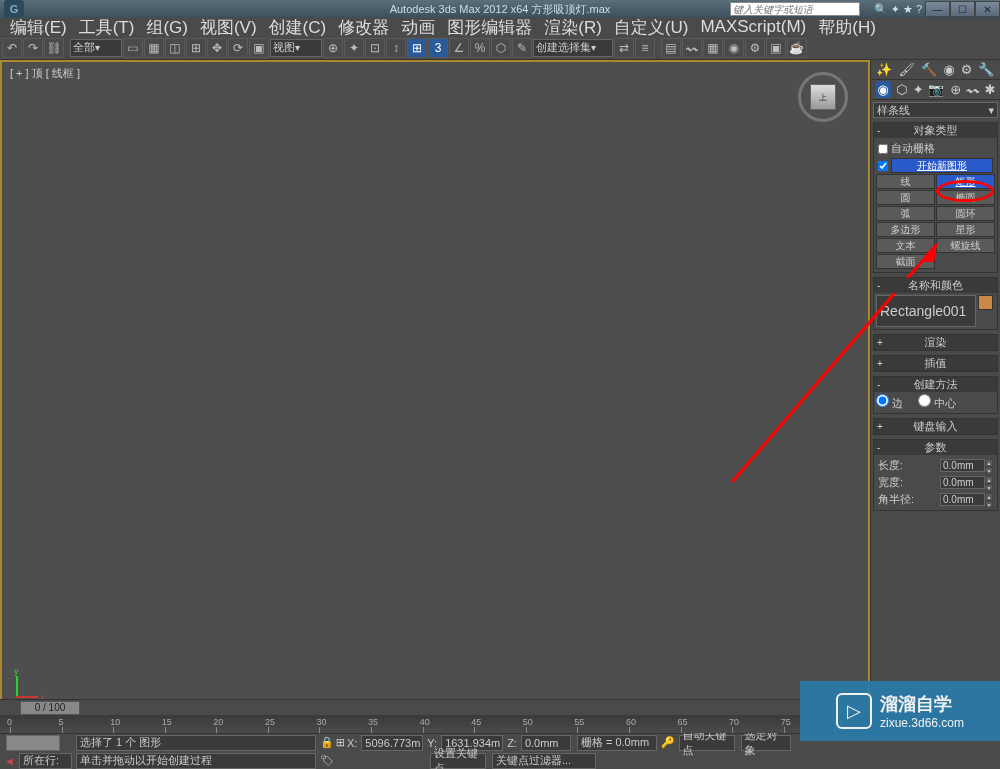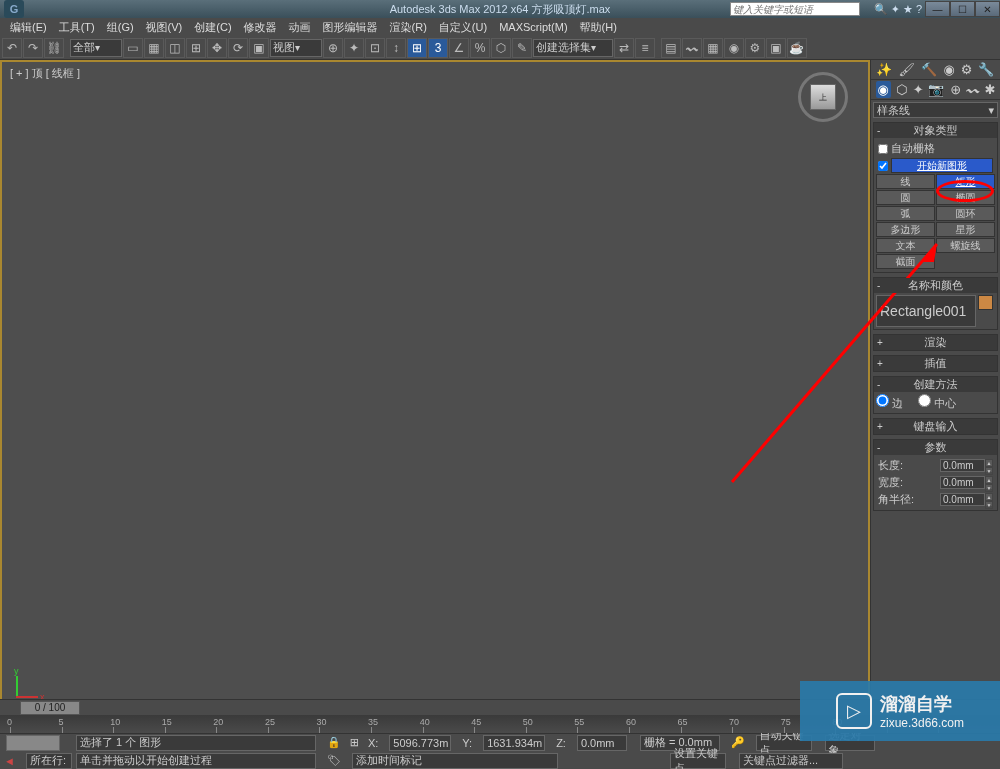--- a/index.html
+++ b/index.html
@@ -10,21 +10,21 @@
 .app-icon { width: 20px; height: 18px; background: #2a4a5a; border-radius: 3px; margin: 0 4px; display: flex; align-items: center; justify-content: center; color: #8ac; font-weight: bold; }
 .title-text { position: absolute; left: 50%; transform: translateX(-50%); color: #cde; font-size: 11px; }
 .search-box { position: absolute; right: 140px; width: 130px; height: 14px; background: #fff; border: 1px solid #888; color: #888; font-style: italic; font-size: 10px; padding: 0 2px; }
 .title-icons { position: absolute; right: 78px; display: flex; gap: 3px; }
 .title-icons span { color: #cde; font-size: 11px; }
 .win-controls { position: absolute; right: 0; display: flex; }
 .win-btn { width: 25px; height: 16px; background: linear-gradient(#7a8a9a, #5a6a7a); border: 1px solid #444; display: flex; align-items: center; justify-content: center; font-size: 10px; color: #222; }
 
 
 .menubar { height: 18px; background: #4a4a4a; display: flex; align-items: center; padding: 0 4px; }
-.menu-item { padding: 2px 6px; color: #ddd; cursor: pointer; font-size: 11px; }
+.menu-item { padding: 2px 6px; color: #ddd; cursor: pointer; font-size: 17px; }
 
 
 .toolbar { height: 24px; background: #4a4a4a; display: flex; align-items: center; padding: 0 2px; border-bottom: 1px solid #333; gap: 1px; }
 .tb-btn { width: 20px; height: 20px; background: #4a4a4a; border: 1px solid #5a5a5a; display: flex; align-items: center; justify-content: center; font-size: 12px; cursor: pointer; color: #bbb; }
 .tb-btn.blue { background: #2a5a9a; color: #fff; }
 .tb-sep { width: 4px; }
 .tb-dropdown { height: 18px; background: #3a3a3a; border: 1px solid #666; color: #ccc; padding: 0 2px; font-size: 10px; display: flex; align-items: center; }
 
 
 .main { display: flex; height: 660px; }
@@ -71,21 +71,21 @@
 
 .bottom { position: absolute; bottom: 0; width: 100%; }
 .timeslider { height: 16px; background: #4a4a4a; display: flex; align-items: center; border-top: 1px solid #333; }
 .ts-handle { width: 60px; height: 14px; background: #888; border: 1px solid #555; margin-left: 20px; color: #222; text-align: center; font-size: 10px; }
 .timeline { height: 18px; background: linear-gradient(#3a3a3a, #4a4a4a); display: flex; align-items: flex-end; padding: 0 10px; position: relative; }
 .tl-tick { flex: 1; height: 6px; border-left: 1px solid #888; position: relative; }
 .tl-label { position: absolute; top: -10px; left: -4px; font-size: 9px; color: #aaa; }
 .statusbar { height: 36px; background: #4a4a4a; display: flex; align-items: center; font-size: 10px; border-top: 1px solid #333; padding: 0 4px; }
 .sb-box { height: 16px; background: #3a3a3a; border: 1px solid #666; padding: 0 3px; display: flex; align-items: center; color: #ccc; font-size: 10px; margin: 0 2px; }
 .sb-section { display: flex; flex-direction: column; gap: 2px; }
-.sb-row { display: flex; align-items: center; gap: 9px; }
+.sb-row { display: flex; align-items: center; gap: 2px; }
 
 
 .watermark { position: absolute; right: 0; bottom: 28px; width: 200px; height: 60px; background: #2a7aaa; display: flex; align-items: center; justify-content: center; gap: 8px; opacity: 0.92; }
 .wm-icon { width: 36px; height: 36px; border: 2px solid #fff; border-radius: 6px; display: flex; align-items: center; justify-content: center; color: #fff; font-size: 18px; }
 .wm-text { color: #fff; }
 .wm-text .big { font-size: 18px; font-weight: bold; }
 .wm-text .small { font-size: 12px; }
 </style>
 </head>
 <body>
@@ -431,23 +431,20 @@
           </div>
         <div class="sb-box" style="width:50px">
             <span>选定对象</span>
           </div>
       </div>
       <div class="sb-row">
         <div class="sb-box" style="width:240px">
             <span>单击并拖动以开始创建过程</span>
           </div>
         <span>🏷</span>
-        <div class="sb-box" style="width:206px">
-            <span>添加时间标记</span>
-          </div>
         <div style="width:90px"></div>
         <div class="sb-box" style="width:56px">
             <span>设置关键点</span>
           </div>
         <div class="sb-box" style="width:104px">
             <span>关键点过滤器...</span>
           </div>
       </div>
     </div>
   </div>

